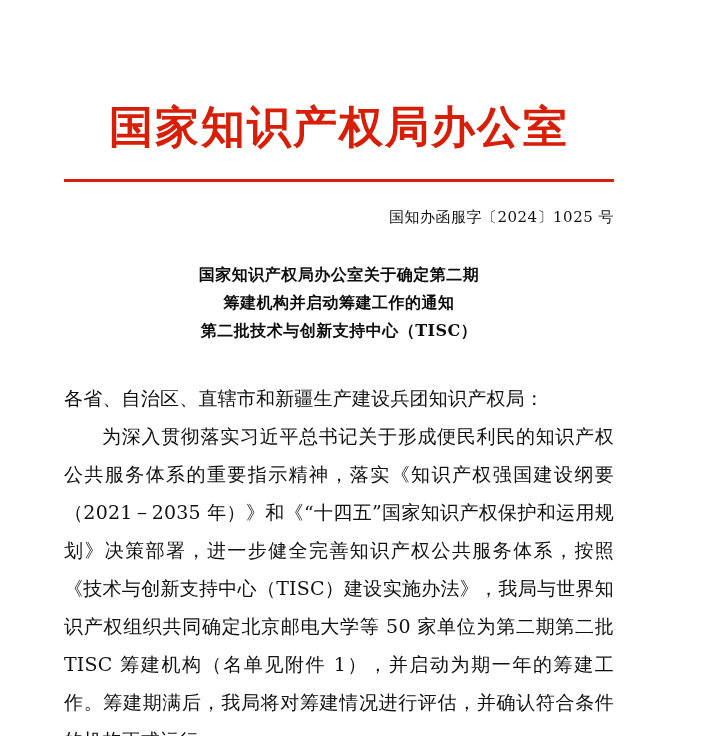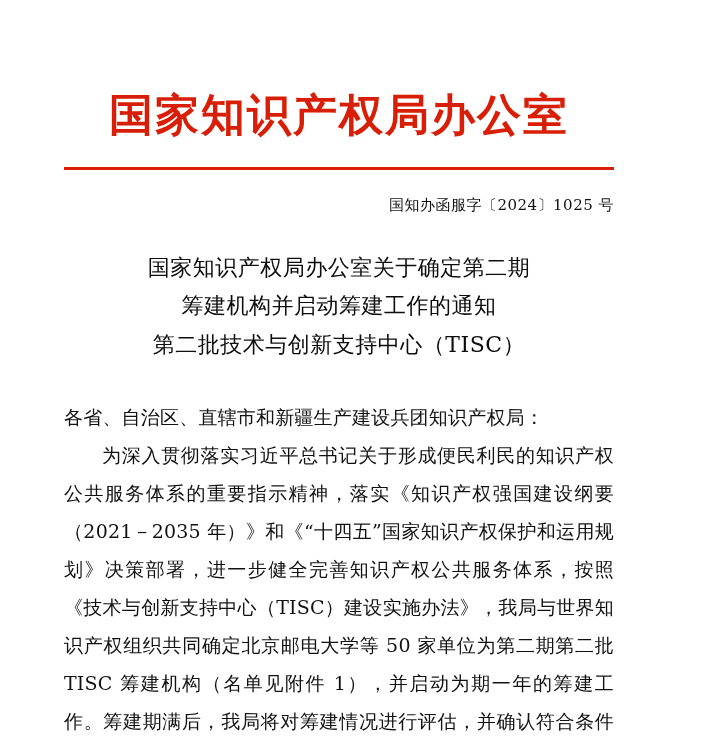--- a/index.html
+++ b/index.html
@@ -12,21 +12,21 @@
     height: 736px;
     font-family: "DejaVu Serif", "Liberation Serif", serif;
     color: #1a1a1a;
     overflow: hidden;
   }
   .page {
     position: relative;
     width: 678px;
     height: 736px;
     box-sizing: border-box;
-    padding: 4px 64px;
+    padding: 16px 64px;
   }
   .letterhead {
     text-align: center;
     padding-top: 86px;
   }
   .letterhead-title {
     color: #d81e06;
     font-family: "DejaVu Serif", "Liberation Serif", serif;
     font-weight: bold;
     font-size: 44px;
@@ -42,22 +42,22 @@
   }
   .doc-number {
     text-align: right;
     font-size: 15px;
     margin-top: 26px;
     letter-spacing: 0.5px;
     color: #111;
   }
   .doc-title {
     text-align: center;
-    font-weight: normal;
-    font-size: 22px;
+    font-weight: bold;
+    font-size: 16px;
     line-height: 1.75;
     margin-top: 34px;
     letter-spacing: 0.5px;
     color: #0d0d0d;
   }
   .doc-title div {
     white-space: nowrap;
   }
   .body-text {
     margin-top: 34px;

